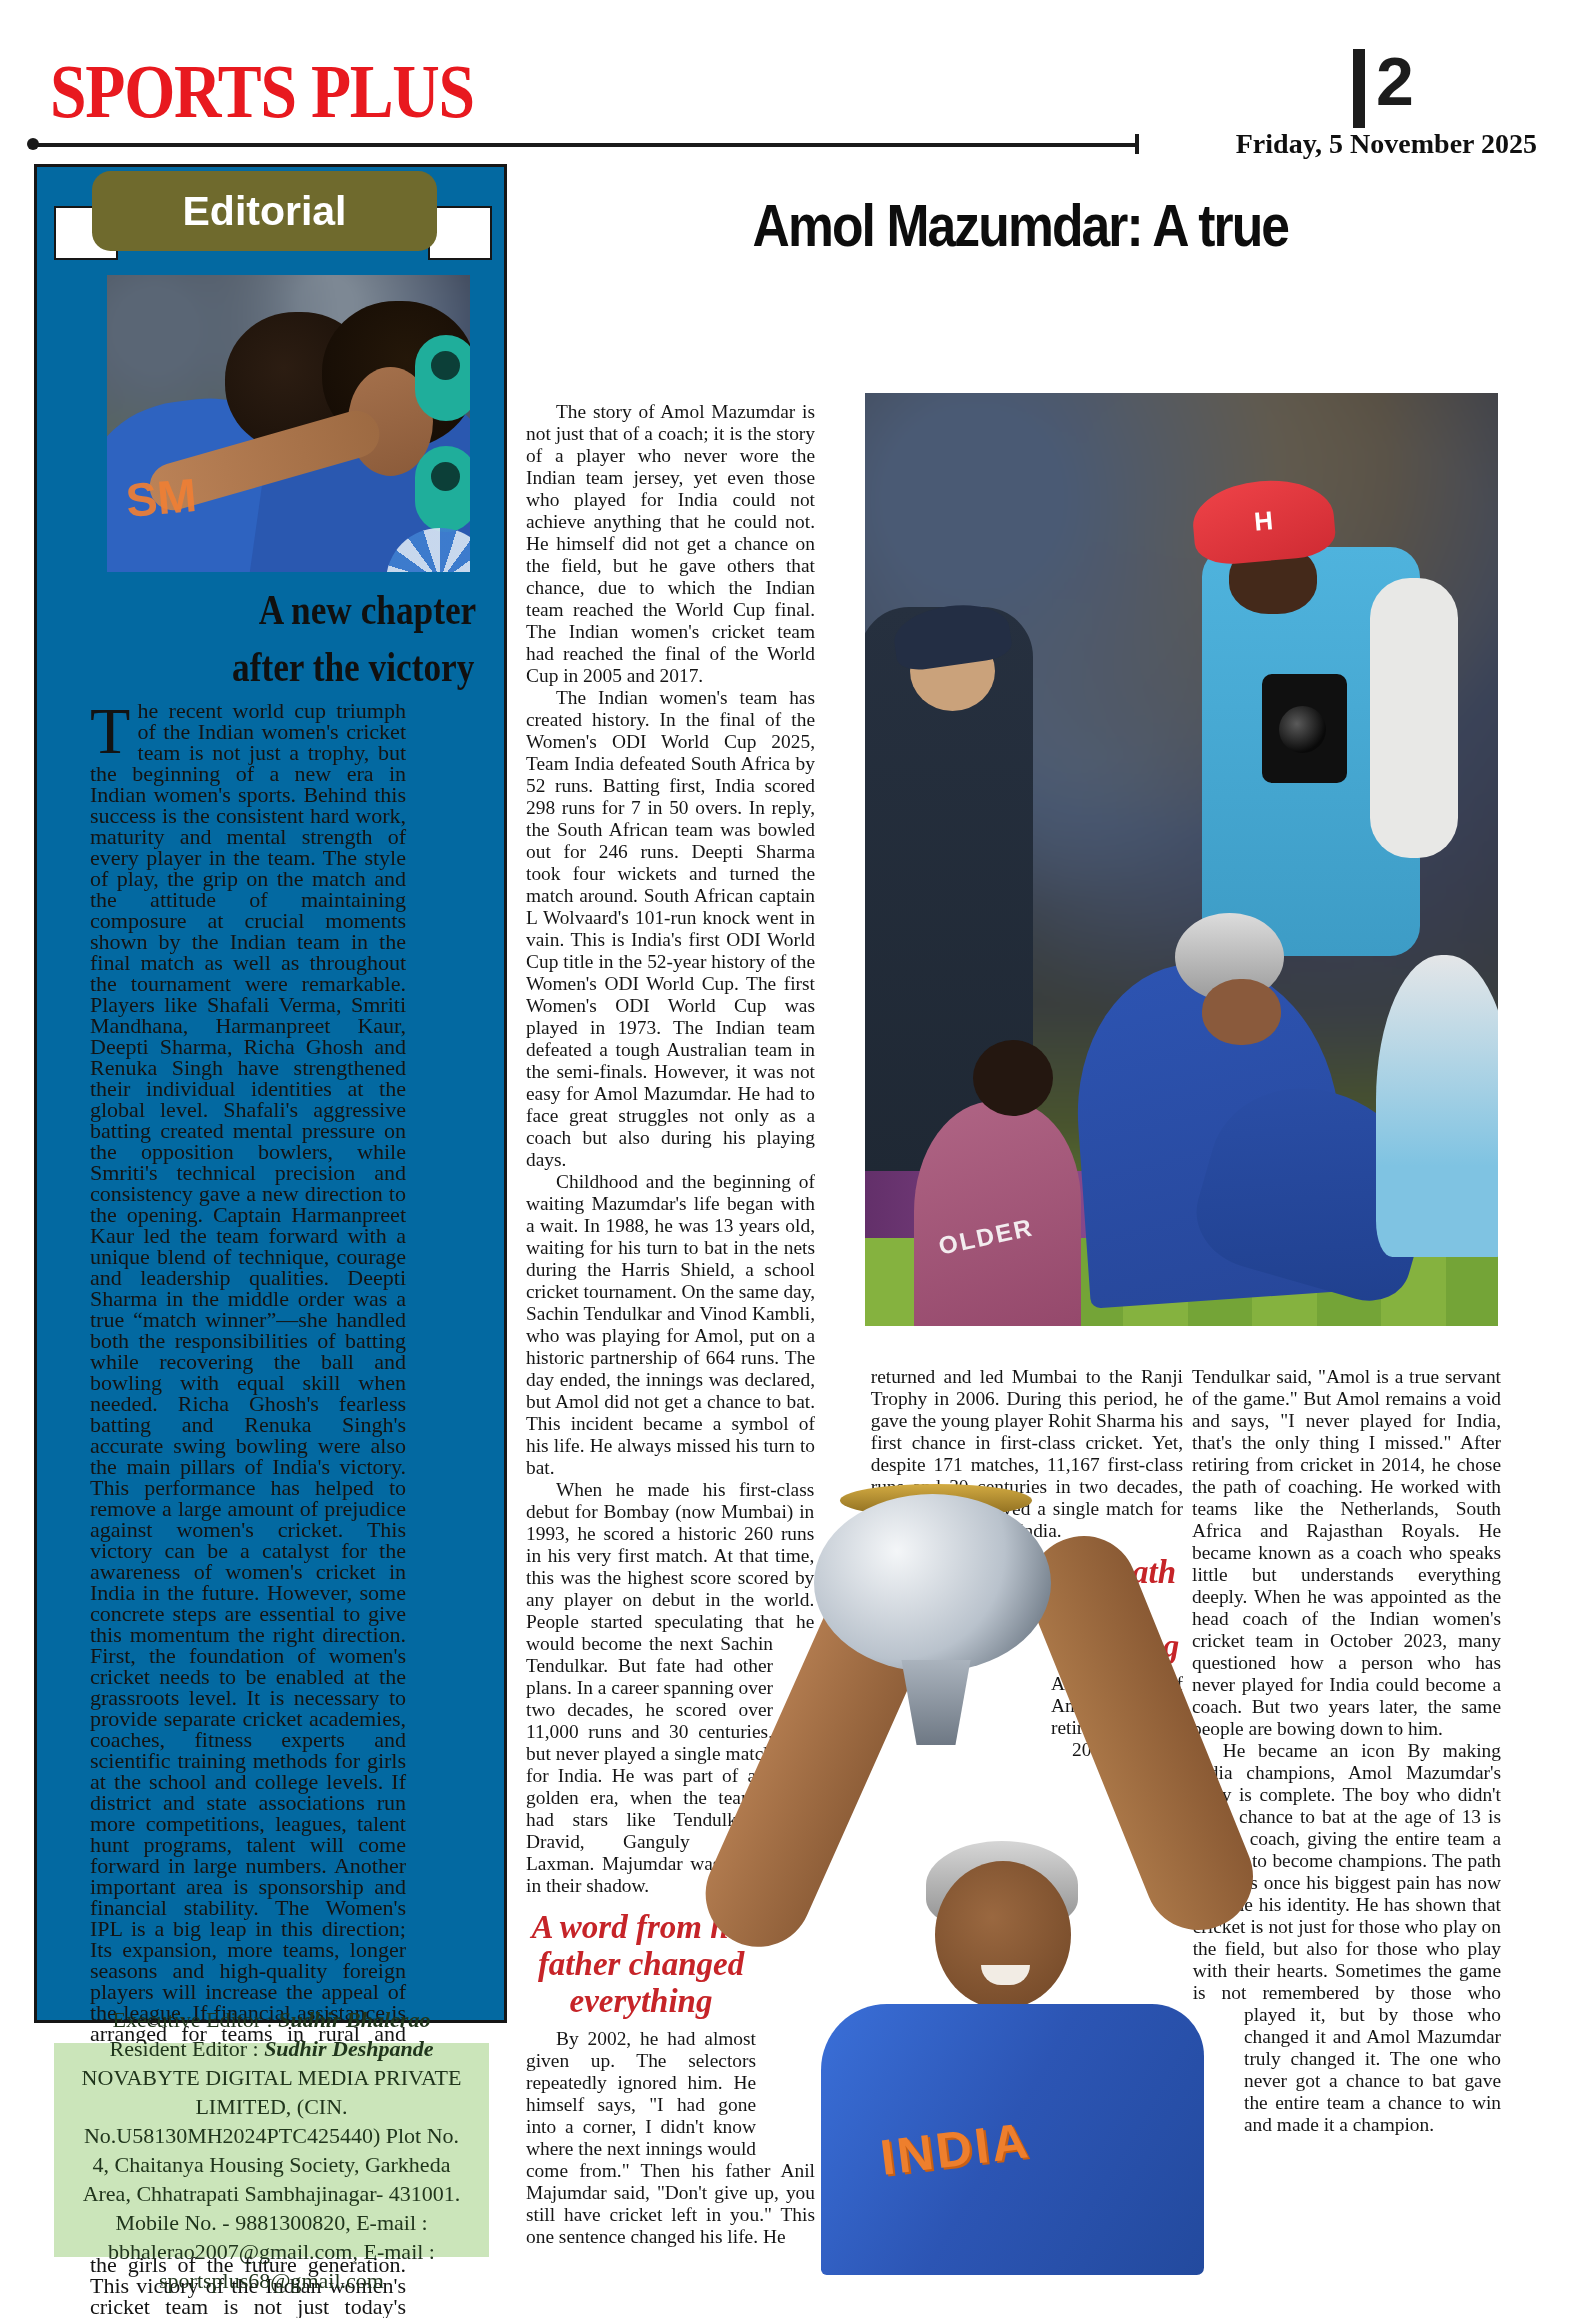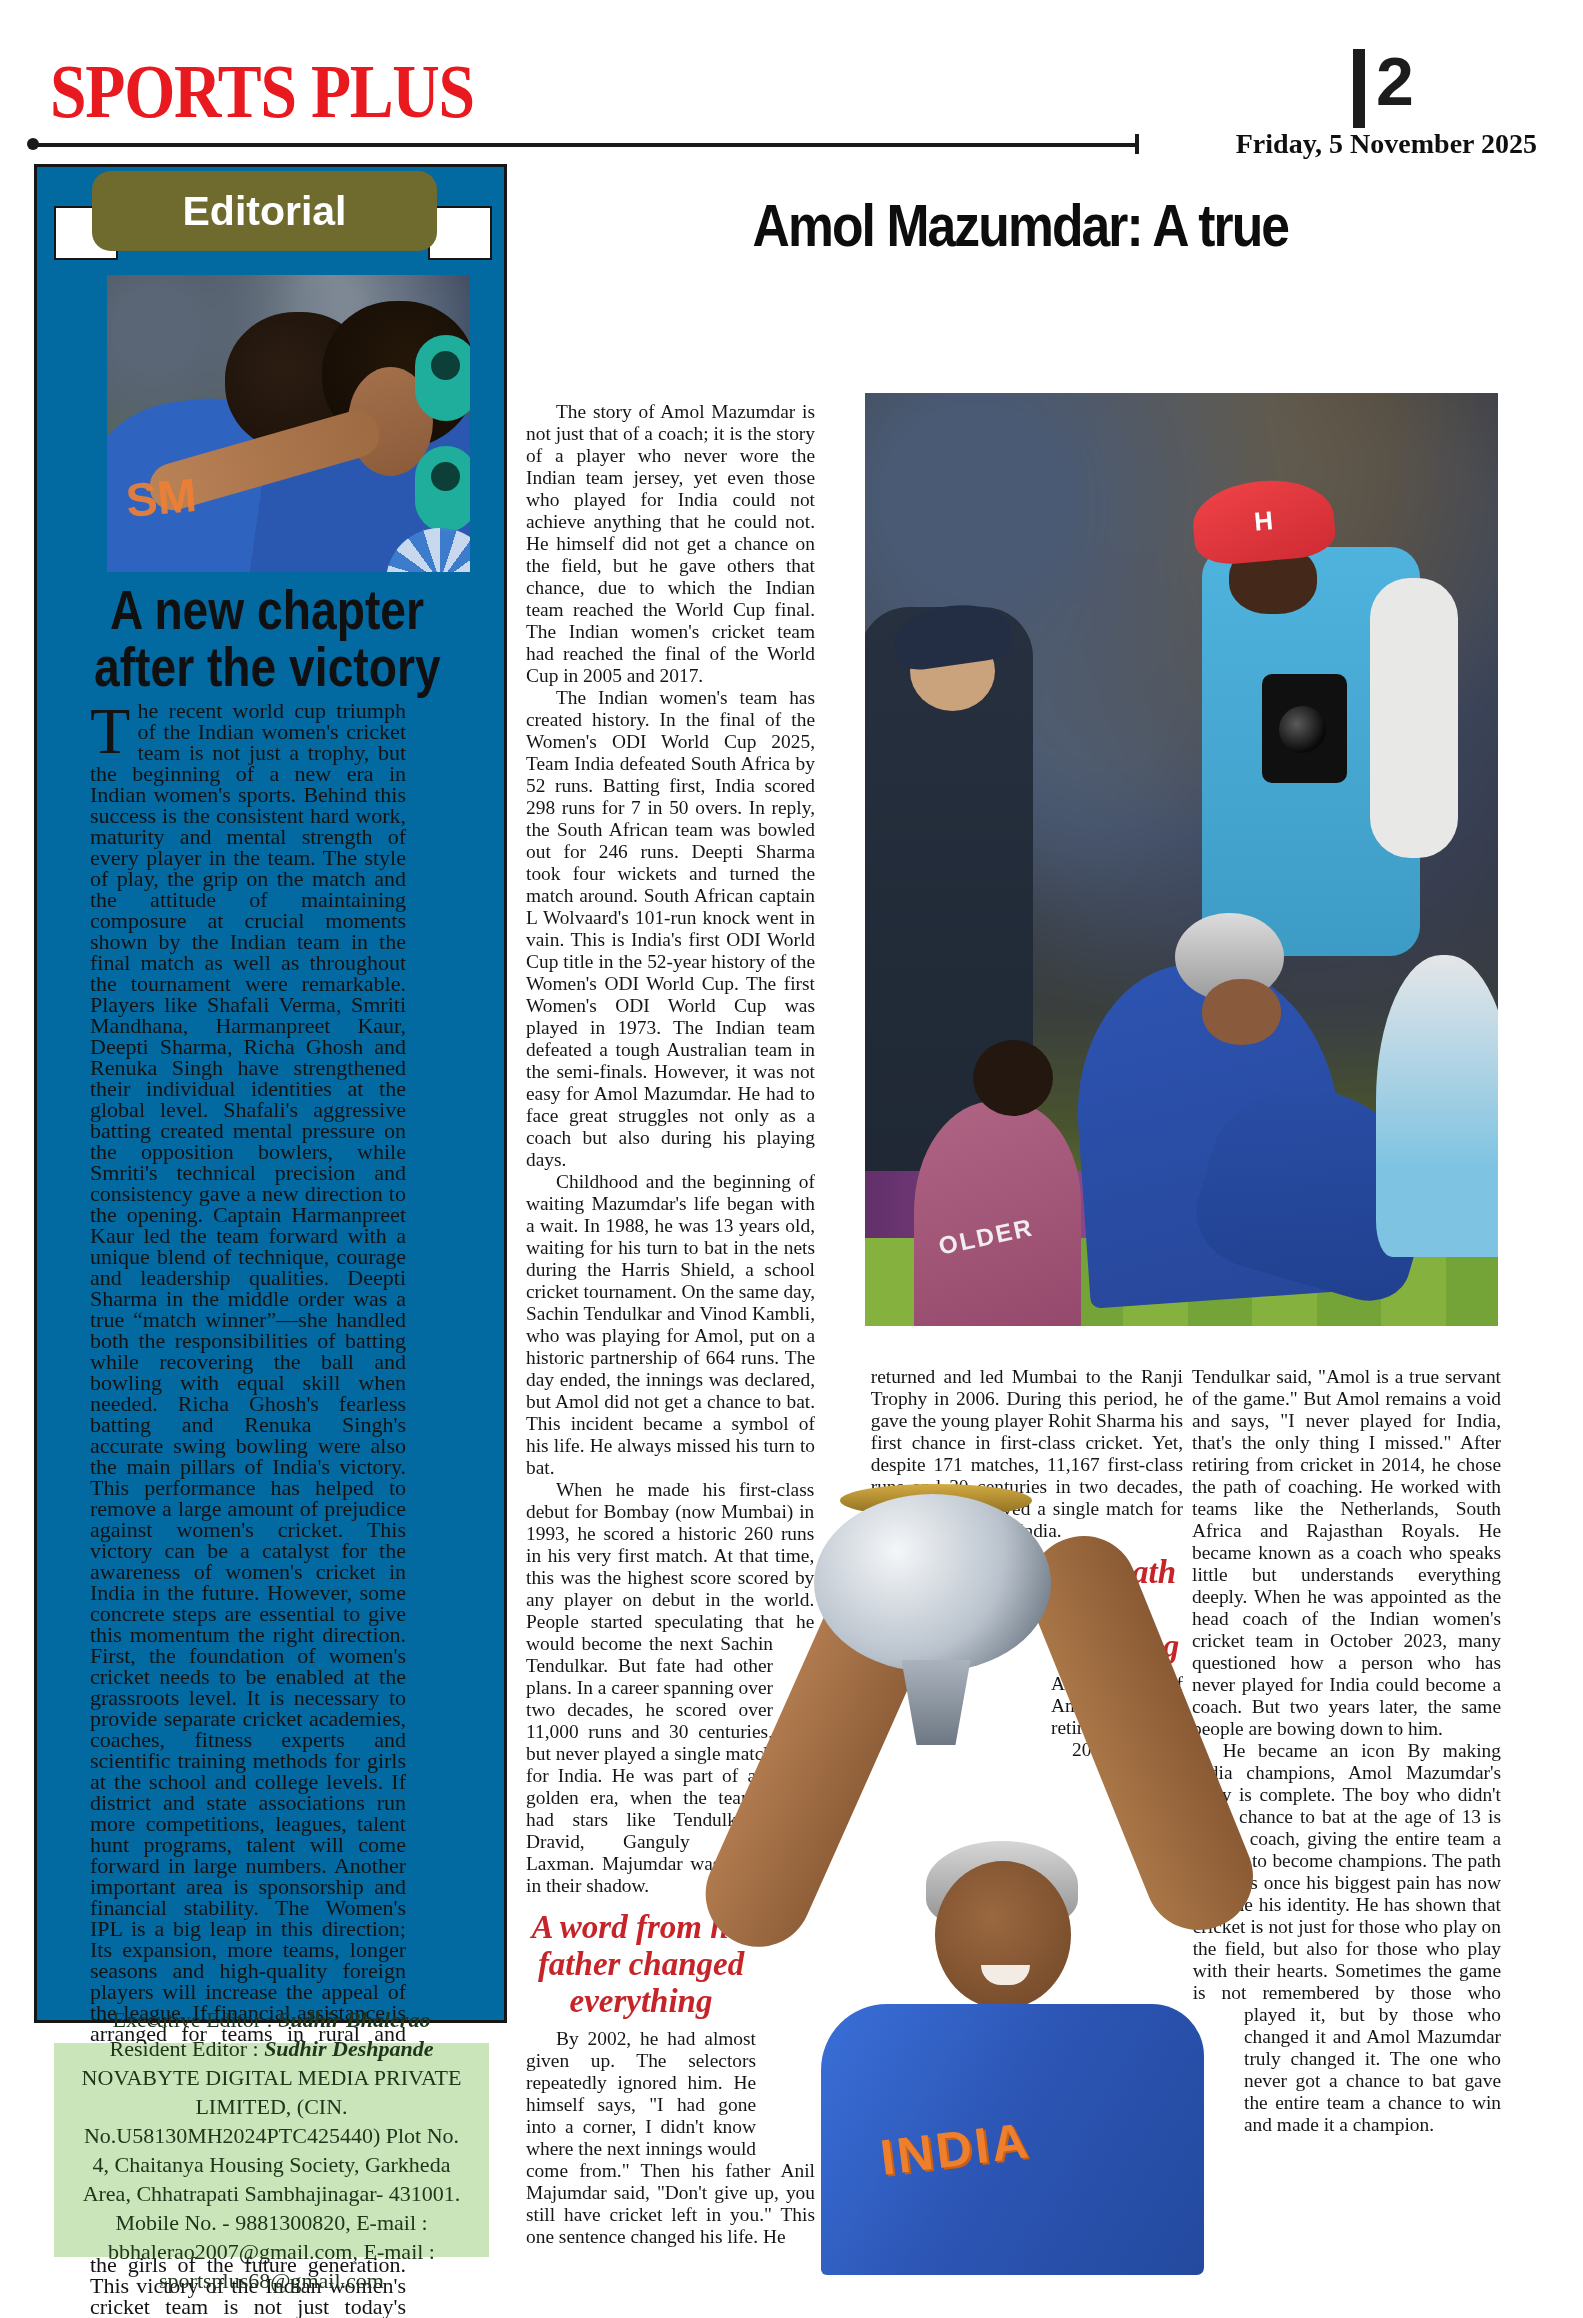--- a/index.html
+++ b/index.html
@@ -48,22 +48,22 @@
     background:linear-gradient(90deg,#bb8257,#9d6a42);transform:rotate(-16deg);}
   .ep-sm{position:absolute;left:18.7px;bottom:47px;font-family:"Liberation Sans",sans-serif;
     font-weight:700;font-size:47px;color:#ef7f35;transform:rotate(-5deg);opacity:.92;}
   .ep-teal{position:absolute;width:62px;height:86px;background:#1fae9b;border-radius:32px;right:-7.2px;}
   .ep-teal.a{top:60px;} .ep-teal.b{top:171px;}
   .ep-teal i{position:absolute;left:16px;top:16px;width:29px;height:29px;border-radius:50%;
     background:#0c3f38;display:block;}
   .ep-star{position:absolute;right:-24.4px;top:253px;width:108px;height:108px;border-radius:50%;
     background:repeating-conic-gradient(#3f7fd0 0 18deg,#d9e6f4 18deg 36deg);opacity:.9;}
 
-  .ed-headline{left:0;top:415px;width:460px;text-align:center;color:#101010;
-    font-family:Liberation Sans, sans-serif;font-weight:700;font-size:55px;line-height:57px;}
+  .ed-headline{left:0;top:415px;width:460px;text-align:right;color:#101010;
+    font-family:Liberation Serif, serif;font-weight:700;font-size:42px;line-height:57px;}
   .ed-headline .cond{display:inline-block;white-space:nowrap;transform:scaleX(.84);transform-origin:center;}
   .ed-body{left:53px;top:533px;width:316px;font-size:22px;line-height:21px;text-align:justify;
     color:#131313;}
   .ed-body::first-letter{float:left;font-size:66px;line-height:49px;padding:5.7px 7.2px 0 0;
     font-family:"Liberation Serif",serif;}
 
   
   .footer-box{left:54px;top:2043px;width:435px;height:214px;background:#cbe5ba;
     display:flex;align-items:center;justify-content:center;}
   .footer-box p{margin:2px;padding:0 24.4px;text-align:center;font-size:22px;line-height:29px;

